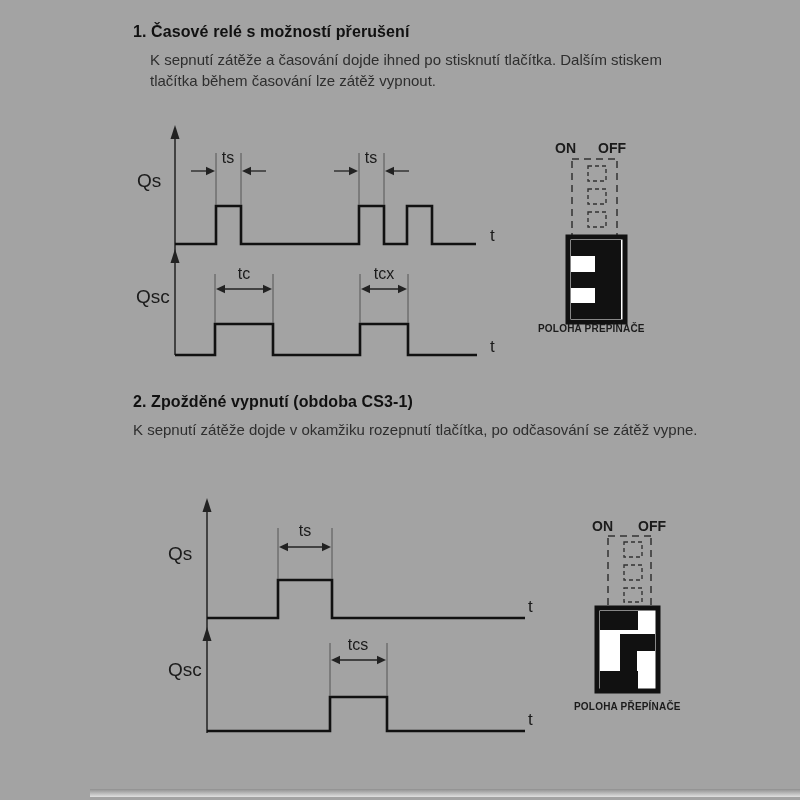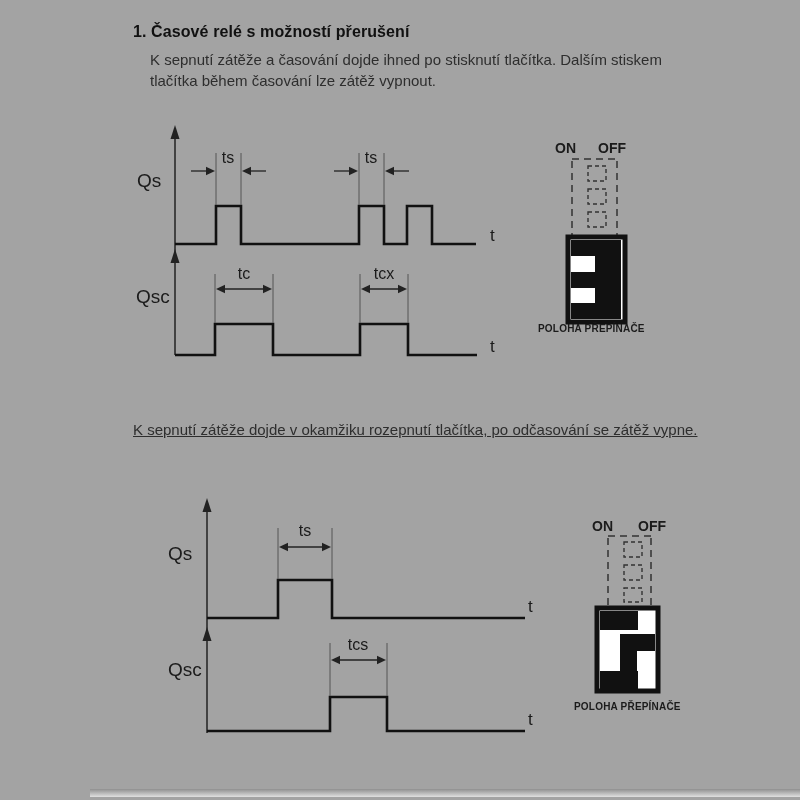--- a/index.html
+++ b/index.html
@@ -89,21 +89,22 @@
     <g>
       <rect class="dipbox" x="568" y="237" width="57" height="85"></rect>
       <rect class="dipblk" x="595" y="240" width="26" height="79"></rect>
       <rect class="dipblk" x="571" y="240" width="26" height="16"></rect>
       <rect class="dipblk" x="571" y="272" width="26" height="16"></rect>
       <rect class="dipblk" x="571" y="303" width="26" height="16"></rect>
     </g>
     <text class="caption" x="538" y="332">POLOHA PŘEPÍNAČE</text>
   </svg>
 
-  <div class="sec-body" style="left:133px;top:419px;width:565px;text-decoration:underline;">K sepnutí zátěže dojde v okamžiku rozepnutí tlačítka, po odčasování se zátěž vypne.</div>
+  <div class="sec-title" style="left:133px;top:393px;">2. Zpožděné vypnutí (obdoba CS3-1)</div>
+  <div class="sec-body" style="left:133px;top:419px;width:565px;">K sepnutí zátěže dojde v okamžiku rozepnutí tlačítka, po odčasování se zátěž vypne.</div>
 
   <svg style="left:160px;top:495px;" width="390" height="250" viewBox="160 495 390 250">
     <g>
       <path class="axis" d="M207 503 V733"></path>
       <path class="head" d="M207 498 L202.5 512 L211.5 512 Z"></path>
       <path class="head" d="M207 627 L202.5 641 L211.5 641 Z"></path>
     </g>
 
     <text class="siglabel" x="168" y="560">Qs</text>
     <path class="wave" d="M207 618 H278 V580 H332 V618 H525"></path>

